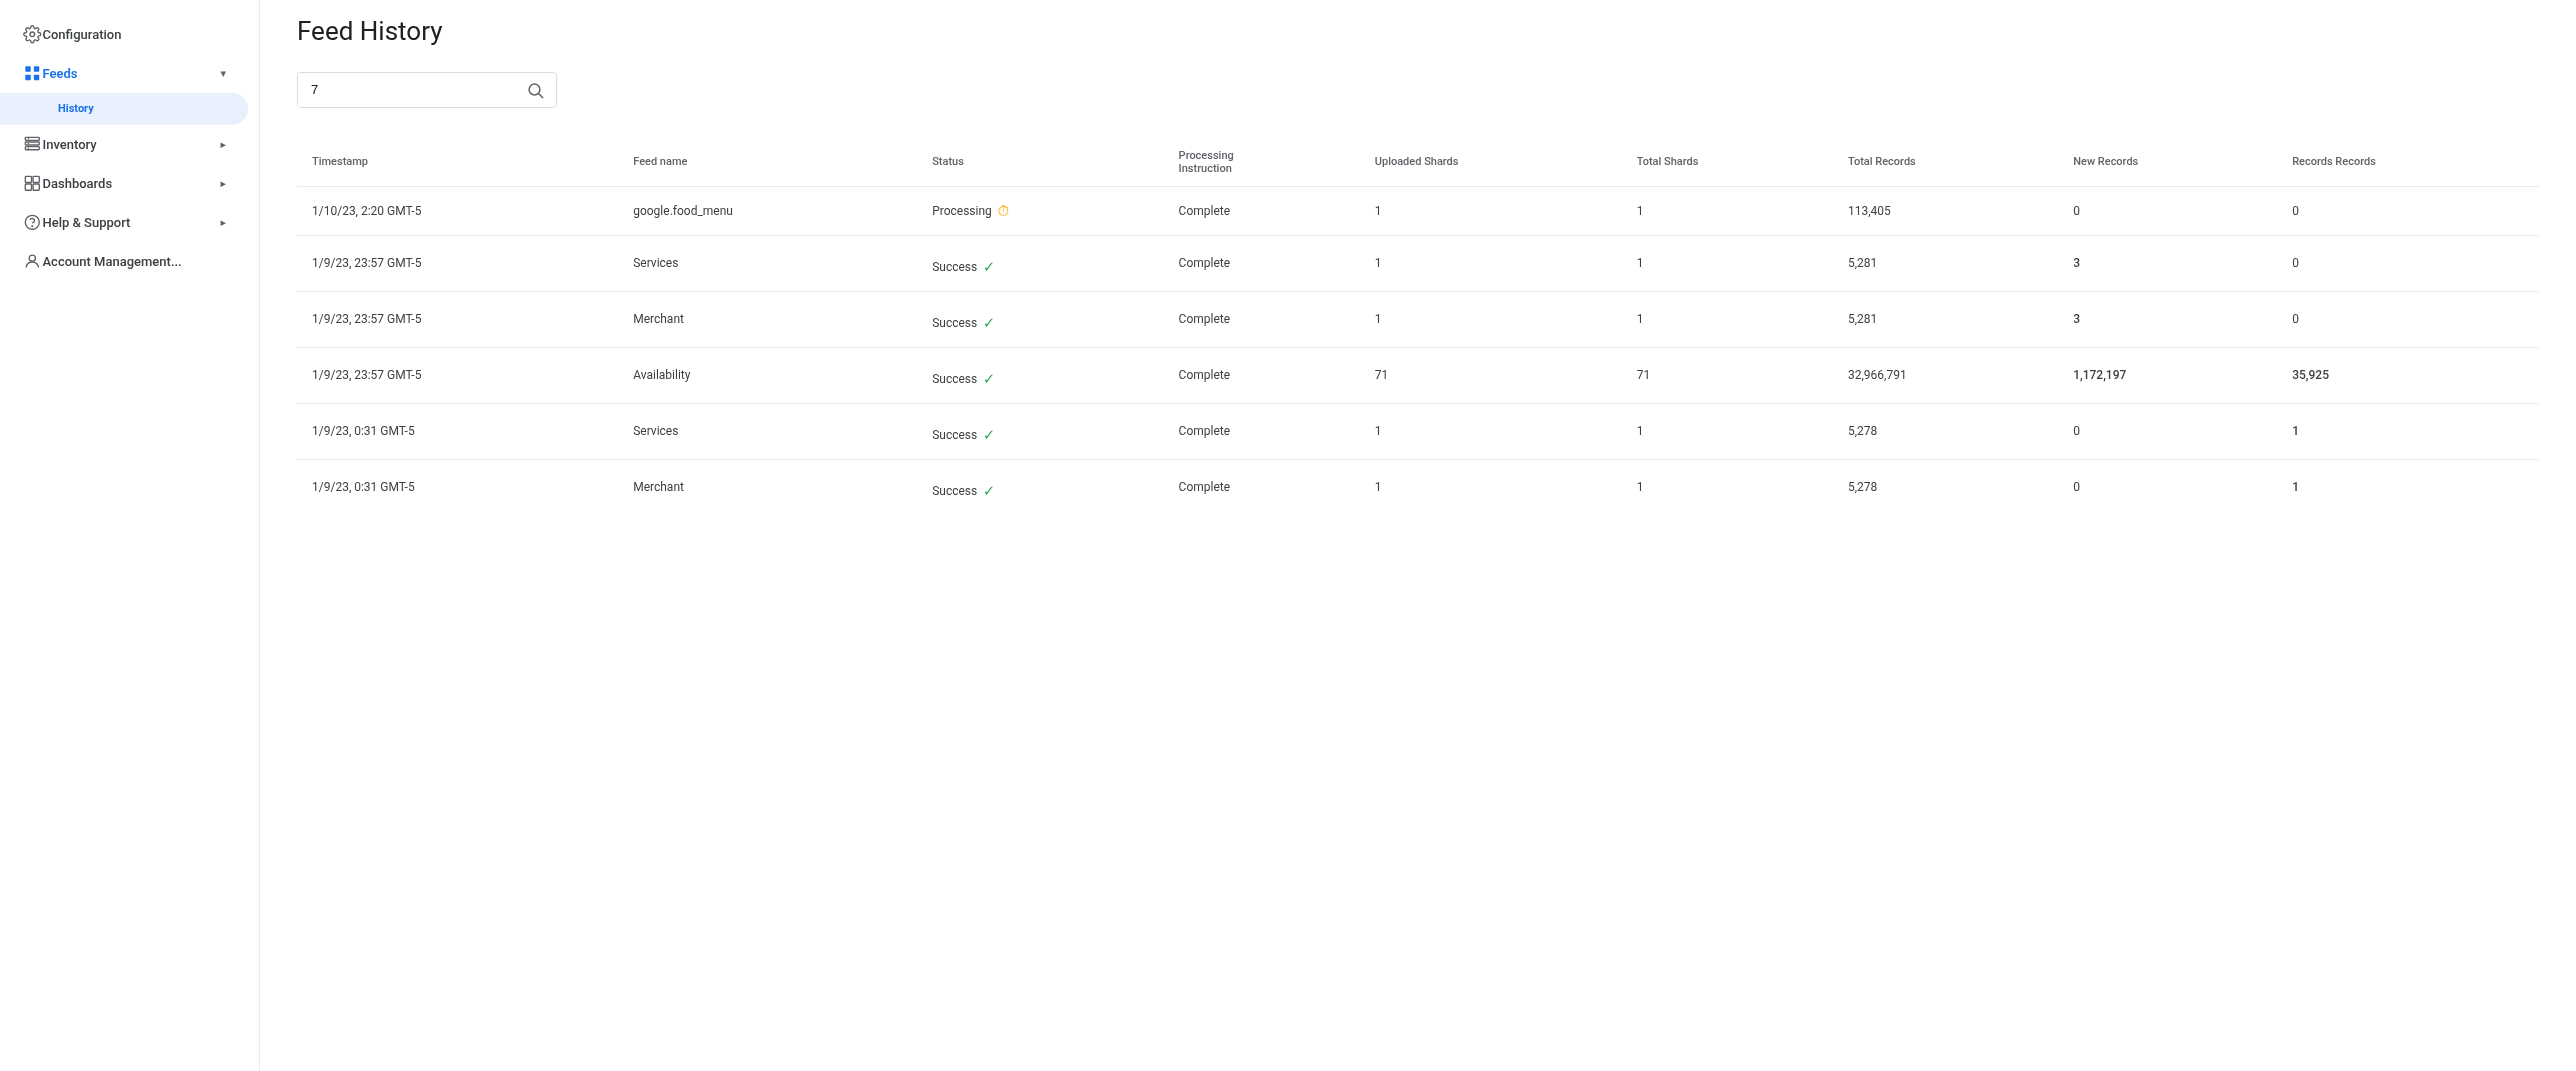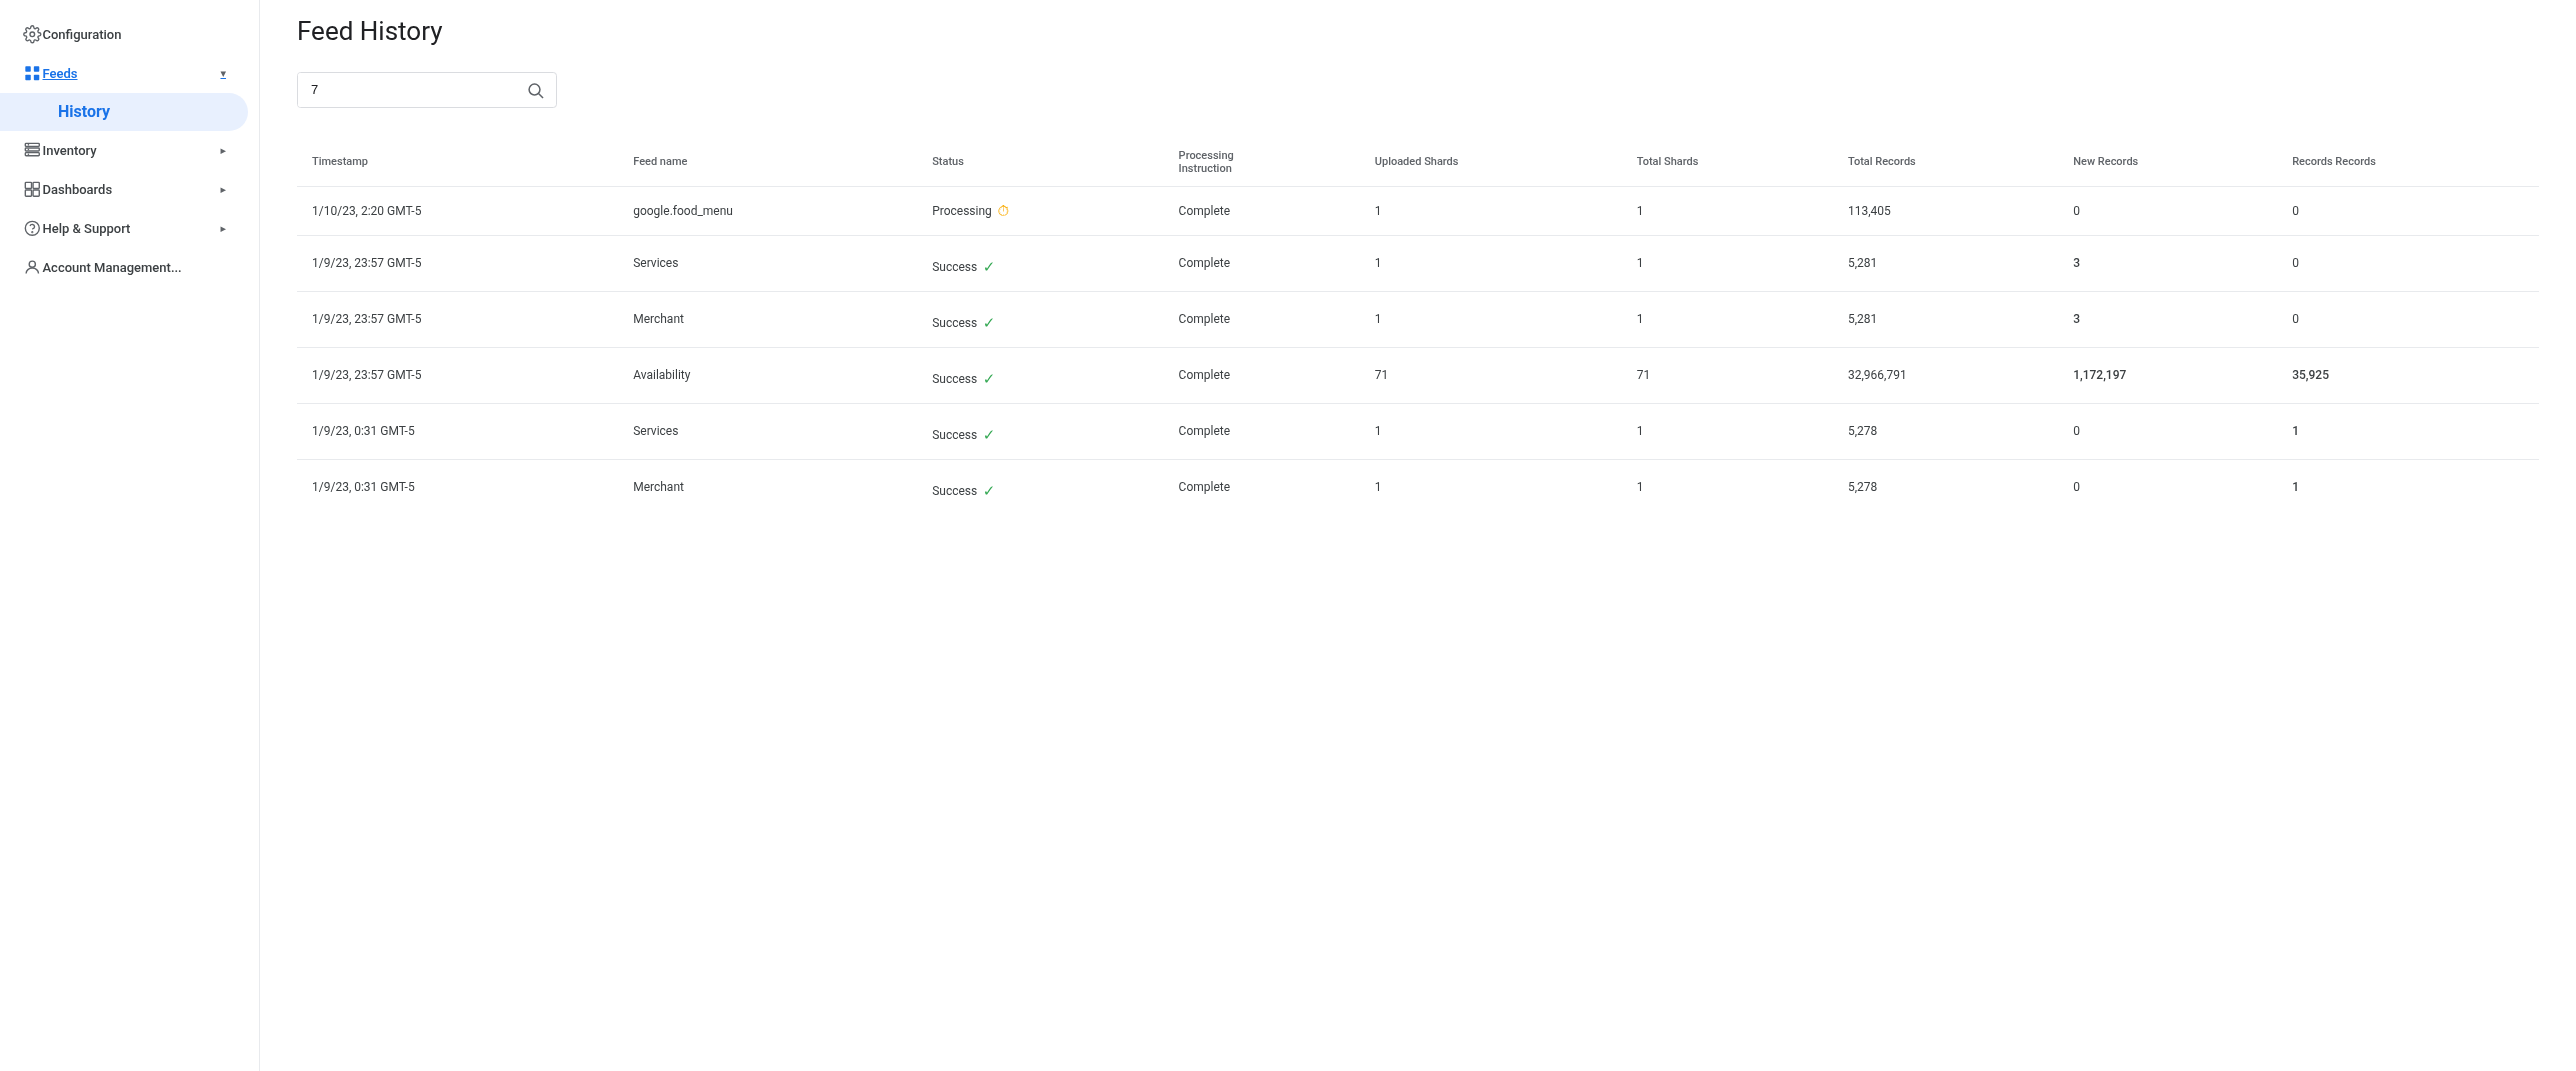--- a/index.html
+++ b/index.html
@@ -29,21 +29,21 @@
       position: relative;
     }
     .sidebar-item .icon { width: 20.5px; height: 20.5px; display: flex; align-items: center; justify-content: center; flex-shrink: 0; }
     .sidebar-item .chevron { margin-left: auto; font-size: 11px; color: #5f6368; }
 
     .sidebar-sub-item {
       display: flex;
       align-items: center;
       padding: 9.3px 22px 9.3px 58px;
       cursor: pointer;
-      font-size: 16px;
+      font-size: 11px;
       font-weight: 500;
       border-radius: 0 22px 22px 0;
       margin-right: 11px;
       color: #3c4043;
     }
     .sidebar-sub-item.active { background: #e8f0fe; color: #1a73e8; font-weight: 700; }
 
     
     .main {
       flex: 1;
@@ -136,21 +136,21 @@
   <div class="sidebar-item">
     <span class="icon">
       <svg class="gear-svg" viewBox="0 0 24 24" fill="none" stroke="#5f6368" stroke-width="1.8">
         <circle cx="12" cy="12" r="3"></circle>
         <path d="M19.4 15a1.65 1.65 0 0 0 .33 1.82l.06.06a2 2 0 0 1-2.83 2.83l-.06-.06a1.65 1.65 0 0 0-1.82-.33 1.65 1.65 0 0 0-1 1.51V21a2 2 0 0 1-4 0v-.09A1.65 1.65 0 0 0 9 19.4a1.65 1.65 0 0 0-1.82.33l-.06.06a2 2 0 0 1-2.83-2.83l.06-.06A1.65 1.65 0 0 0 4.68 15a1.65 1.65 0 0 0-1.51-1H3a2 2 0 0 1 0-4h.09A1.65 1.65 0 0 0 4.6 9a1.65 1.65 0 0 0-.33-1.82l-.06-.06a2 2 0 0 1 2.83-2.83l.06.06A1.65 1.65 0 0 0 9 4.68a1.65 1.65 0 0 0 1-1.51V3a2 2 0 0 1 4 0v.09a1.65 1.65 0 0 0 1 1.51 1.65 1.65 0 0 0 1.82-.33l.06-.06a2 2 0 0 1 2.83 2.83l-.06.06A1.65 1.65 0 0 0 19.4 9a1.65 1.65 0 0 0 1.51 1H21a2 2 0 0 1 0 4h-.09a1.65 1.65 0 0 0-1.51 1z"></path>
       </svg>
     </span>
     <span>Configuration</span>
   </div>
 
-  <div class="sidebar-item" style="color:#1a73e8;text-decoration:underline;">
+  <div class="sidebar-item" style="color:#1a73e8;">
     <span class="icon">
       <svg class="grid-svg" viewBox="0 0 24 24" fill="#1a73e8">
         <rect x="3" y="3" width="7" height="7" rx="1"></rect>
         <rect x="14" y="3" width="7" height="7" rx="1"></rect>
         <rect x="3" y="14" width="7" height="7" rx="1"></rect>
         <rect x="14" y="14" width="7" height="7" rx="1"></rect>
       </svg>
     </span>
     <span style="color:#1a73e8; font-weight:600;">Feeds</span>
     <span class="chevron">▾</span>

